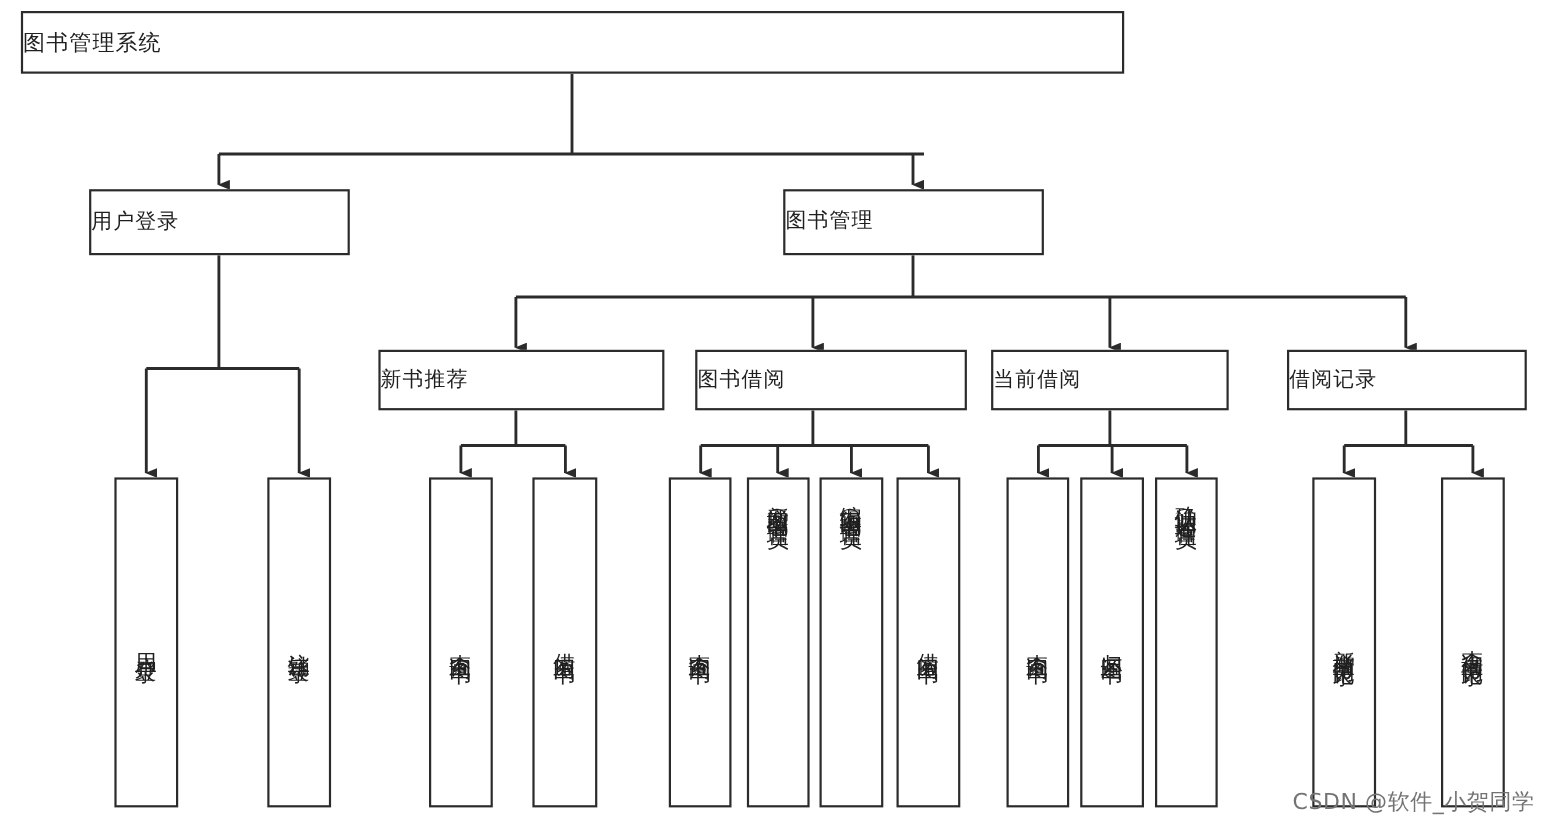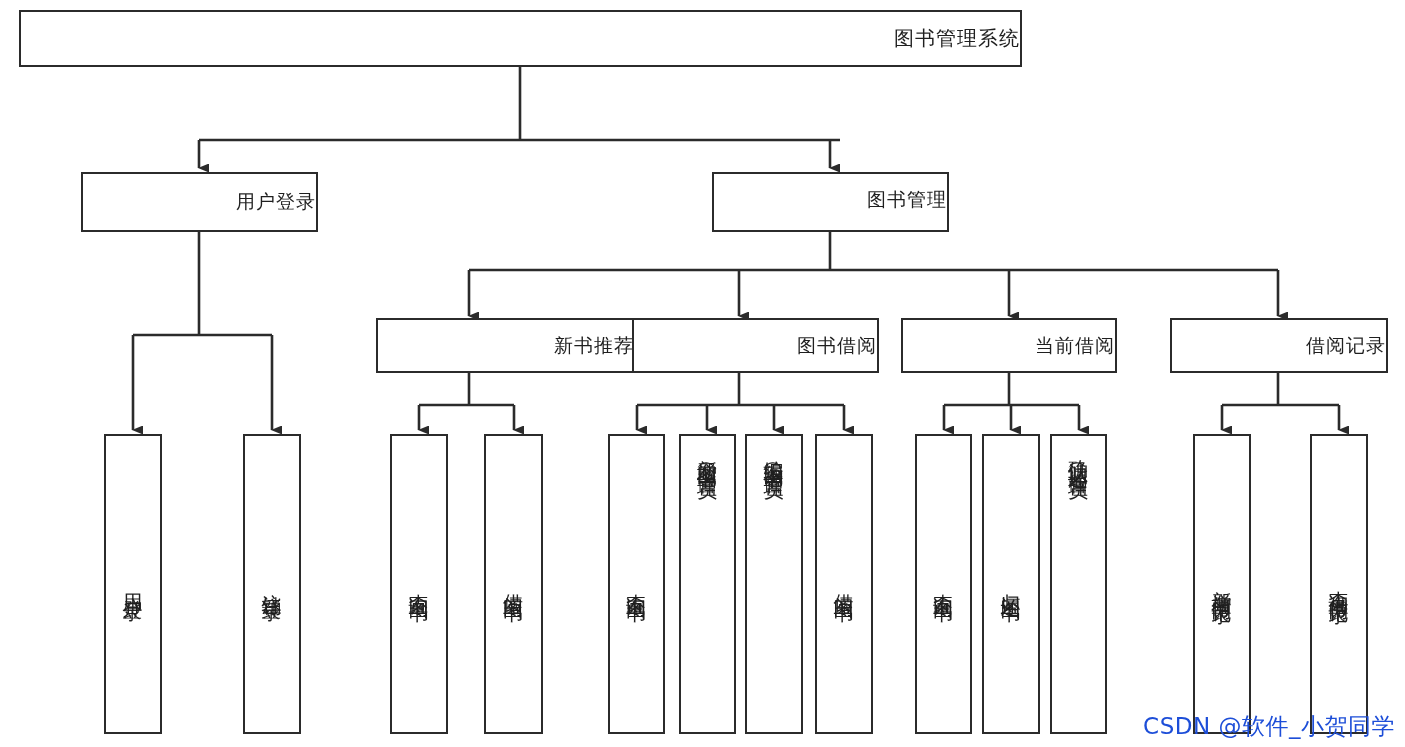--- a/index.html
+++ b/index.html
@@ -12,21 +12,21 @@
 
   svg.connectors{position:absolute;left:0;top:0;width:1405px;height:747px;}
 
   .node{
     position:absolute;
     box-sizing:border-box;
     background:#ffffff;
     border:2px solid #2b2b2b;
     display:flex;
     align-items:center;
-    justify-content:flex-end;
+    justify-content:flex-start;
     color:#1a1a1a;
   }
   .node-label{
     font-size:19px;
     letter-spacing:1px;
     line-height:1.25;
     white-space:nowrap;
     color:#1f1f1f;
   }
   .node.root .node-label{font-size:20px;}
@@ -45,22 +45,22 @@
     letter-spacing:3px;
     white-space:nowrap;
     line-height:1;
   }
   .node.leaf.centered{align-items:center;padding-top:0;}
 
   #watermark{
     position:absolute;
     right:10px;
     bottom:5px;
-    font-size:23px;
-    color:#1d4ed8;
+    font-size:20px;
+    color:#737373;
     letter-spacing:0.5px;
     white-space:nowrap;
     pointer-events:none;
   }
 </style>
 </head>
 <body>
 
 <div id="diagram-root">
 
@@ -121,21 +121,21 @@
     <span class="node-label">图书管理系统</span>
   </div>
 
   <div class="node lvl2" style="left:81px;top:172px;width:237px;height:60px;">
     <span class="node-label">用户登录</span>
   </div>
   <div class="node lvl2" style="left:712px;top:172px;width:237px;height:60px;font-family:Liberation Mono, monospace;">
     <span class="node-label">图书管理</span>
   </div>
 
-  <div class="node lvl3" style="left:376px;top:318px;width:260px;height:55px;">
+  <div class="node lvl3" style="left:344px;top:318px;width:260px;height:55px;">
     <span class="node-label">新书推荐</span>
   </div>
   <div class="node lvl3" style="left:632px;top:318px;width:247px;height:55px;">
     <span class="node-label">图书借阅</span>
   </div>
   <div class="node lvl3" style="left:901px;top:318px;width:216px;height:55px;">
     <span class="node-label">当前借阅</span>
   </div>
   <div class="node lvl3" style="left:1170px;top:318px;width:218px;height:55px;">
     <span class="node-label">借阅记录</span>

